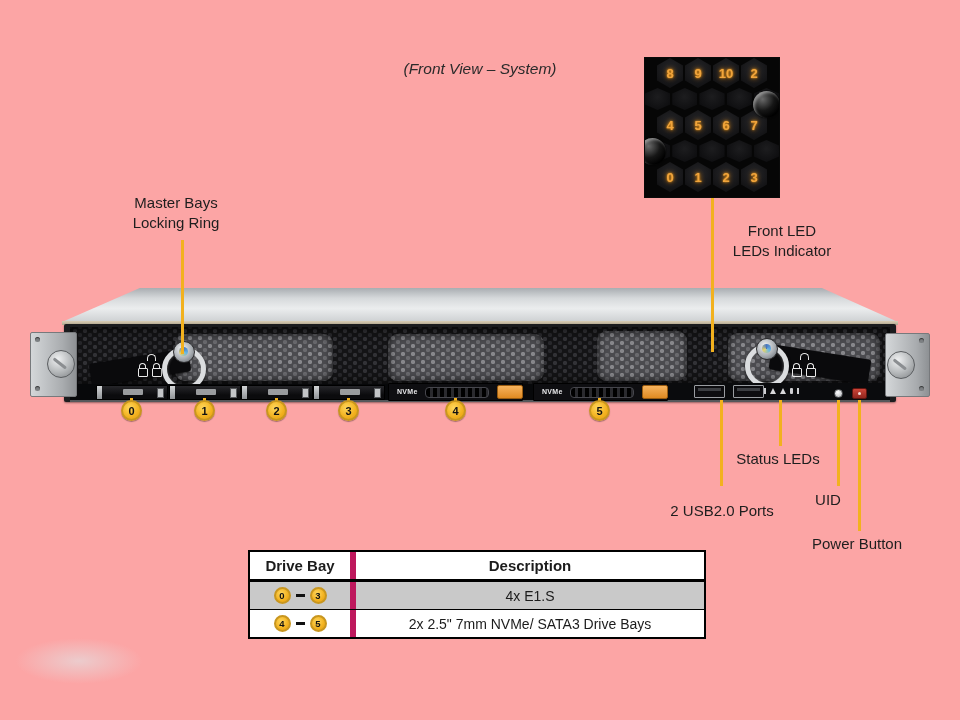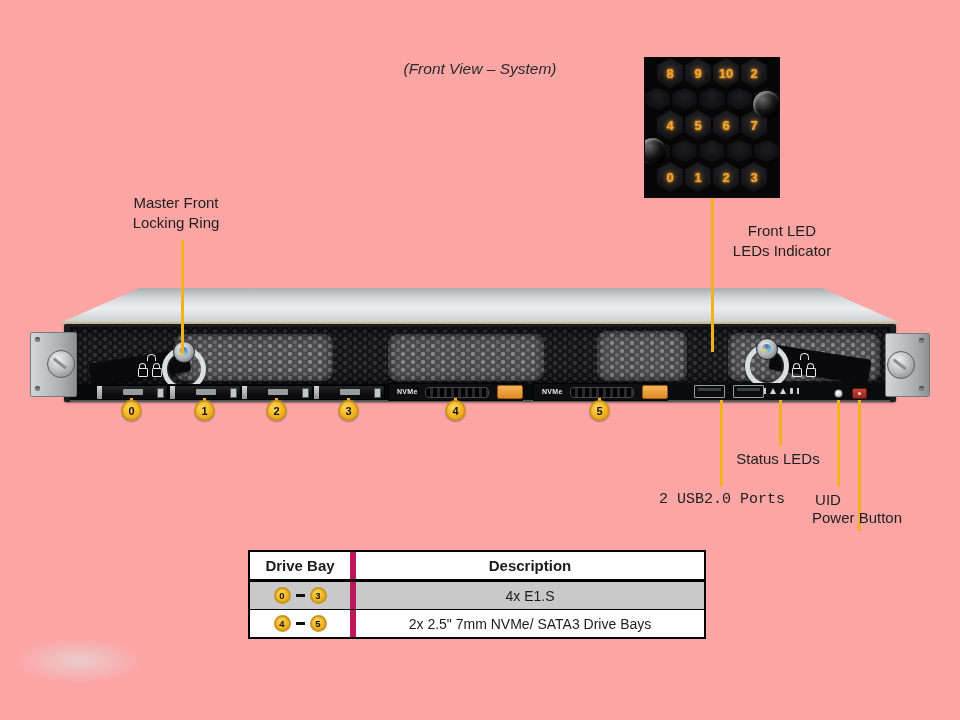--- a/index.html
+++ b/index.html
@@ -264,31 +264,31 @@
   <div class="stub" style="left:454px;top:398px;"></div>
   <div class="stub" style="left:598px;top:398px;"></div>
   <div class="callout" style="left:121px;top:400px;">0</div>
   <div class="callout" style="left:194px;top:400px;">1</div>
   <div class="callout" style="left:266px;top:400px;">2</div>
   <div class="callout" style="left:338px;top:400px;">3</div>
   <div class="callout" style="left:445px;top:400px;">4</div>
   <div class="callout" style="left:589px;top:400px;">5</div>
 
   <div class="abs caption" style="left:176px;top:193px;transform:translateX(-50%);width:160px;">
-    <div>Master Front</div>
+    <div>Master Bays</div>
     <div>Locking Ring</div>
   </div>
   <div class="abs caption" style="left:782px;top:221px;transform:translateX(-50%);width:170px;">
     <div>Front LED</div>
     <div>LEDs Indicator</div>
   </div>
   <div class="abs caption" style="left:778px;top:449px;transform:translateX(-50%);white-space:nowrap;">Status LEDs</div>
-  <div class="abs caption" style="left:722px;top:490px;transform:translateX(-50%);white-space:nowrap;font-family:Liberation Mono, monospace;">2 USB2.0 Ports</div>
+  <div class="abs caption" style="left:722px;top:501px;transform:translateX(-50%);white-space:nowrap;">2 USB2.0 Ports</div>
   <div class="abs caption" style="left:828px;top:490px;transform:translateX(-50%);white-space:nowrap;">UID</div>
-  <div class="abs caption" style="left:857px;top:508px;transform:translateX(-50%);white-space:nowrap;">Power Button</div>
+  <div class="abs caption" style="left:857px;top:534px;transform:translateX(-50%);white-space:nowrap;">Power Button</div>
 
   <div class="abs dtable">
     <div class="trow thead">
       <div class="tcell c1">Drive Bay</div>
       <div class="tcell c2">Description</div>
     </div>
     <div class="trow rgray">
       <div class="tcell c1">
         <span class="tcirc">0</span>
         <span class="tdash"></span>

